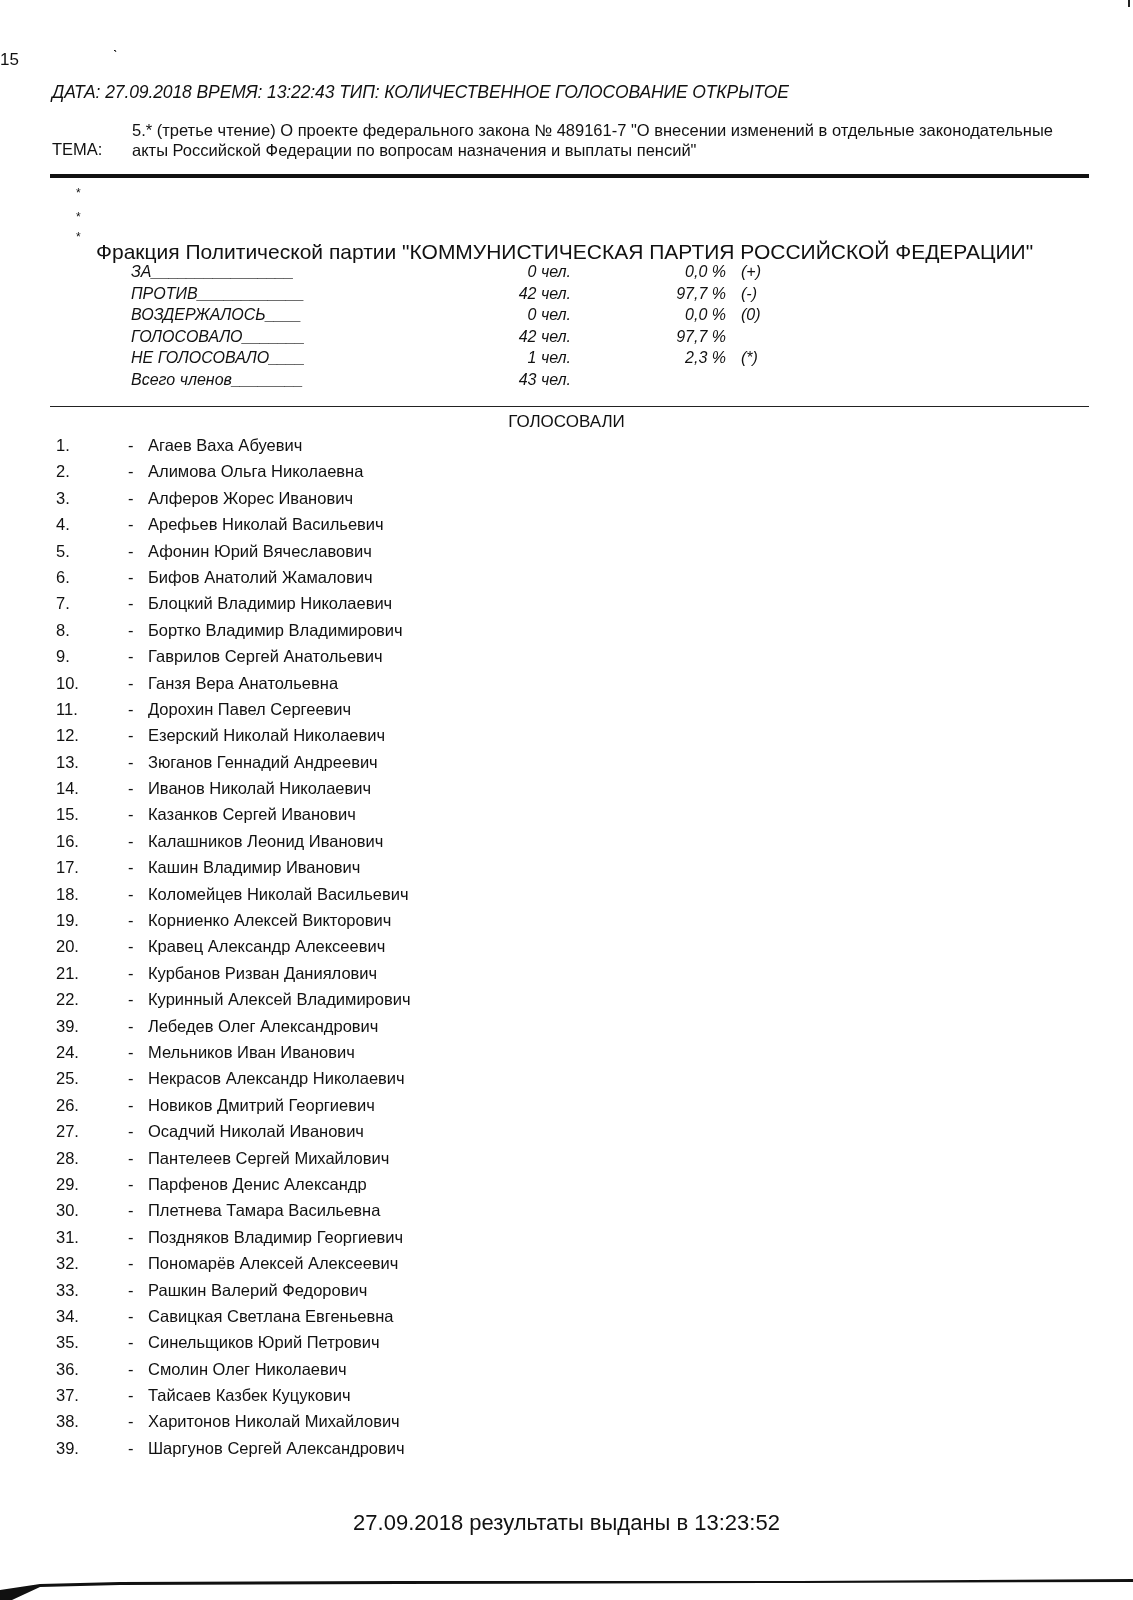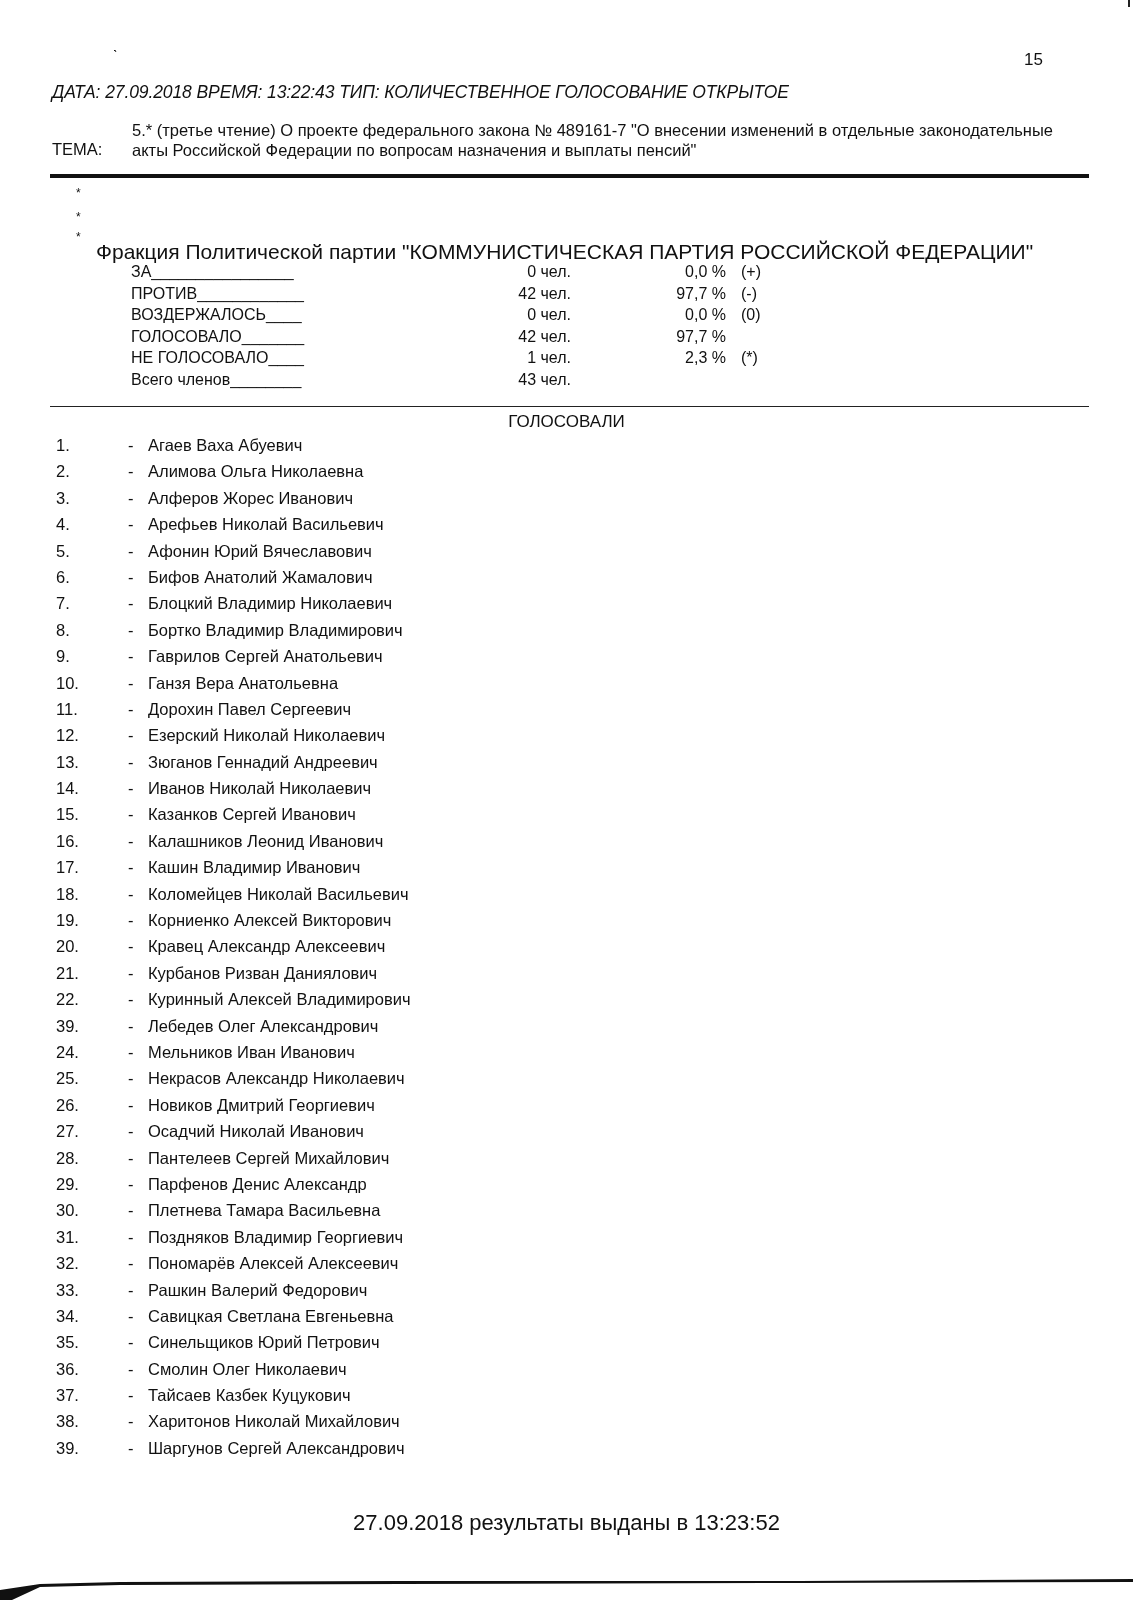--- a/index.html
+++ b/index.html
@@ -1,33 +1,33 @@
 <!DOCTYPE html>
 <html><head>
 <meta charset="utf-8">
 <style>
   html, body { margin: 0; padding: 0; background: #ffffff; }
   body {
     width: 1133px; height: 1600px; position: relative; overflow: hidden;
     font-family: "Liberation Sans", sans-serif; color: #111111;
   }
   .abs { position: absolute; }
-  .page-number { left: 0; width: 1043px; top: 50px; text-align: right; font-size: 17px; }
+  .page-number { left: 0; width: 1043px; top: 50px; text-align: left; font-size: 17px; }
   .tick-mark { left: 113px; top: 48px; font-size: 14px; }
   .corner-mark { left: 1128px; top: 0; width: 2px; height: 7px; background: #222; }
   .header-line { left: 52px; top: 82px; font-size: 17.5px; letter-spacing: -0.1px; font-style: italic; }
   .topic-label { left: 52px; top: 120px; font-size: 16.5px; margin-top: 20px; }
   .topic-text { left: 132px; top: 120px; width: 960px; font-size: 16.5px; line-height: 20px; }
   .rule-thick { left: 50px; top: 174px; width: 1039px; height: 4px; background: #111; }
   .rule-thin { left: 50px; top: 406px; width: 1039px; height: 1px; background: #222; }
   .bullet { font-size: 12px; left: 76px; }
   .faction-title { left: 96px; top: 210px; font-size: 21px; margin-top: 30px; }
   .stats { left: 131px; top: 263px; }
   .stat-row { position: relative; height: 21.5px; font-size: 16px; }
-  .stat-row span { position: absolute; top: 0; white-space: nowrap; }
+  .stat-row span { position: absolute; top: 0; white-space: nowrap; font-style: italic; }
   .stat-label { left: 0; width: 200px; }
   .stat-count { left: 300px; width: 140px; text-align: right; }
   .stat-pct { left: 480px; width: 115px; text-align: right; }
   .stat-sign { left: 610px; }
   .section-title { left: 0; width: 1133px; top: 412px; text-align: center; font-size: 17px; }
   .voter-list { left: 56px; top: 436px; }
   .voter { position: relative; height: 26.4px; font-size: 16.5px; }
   .voter span { position: absolute; top: 0; white-space: nowrap; }
   .voter-num { left: 0; }
   .voter-dash { left: 72px; }

